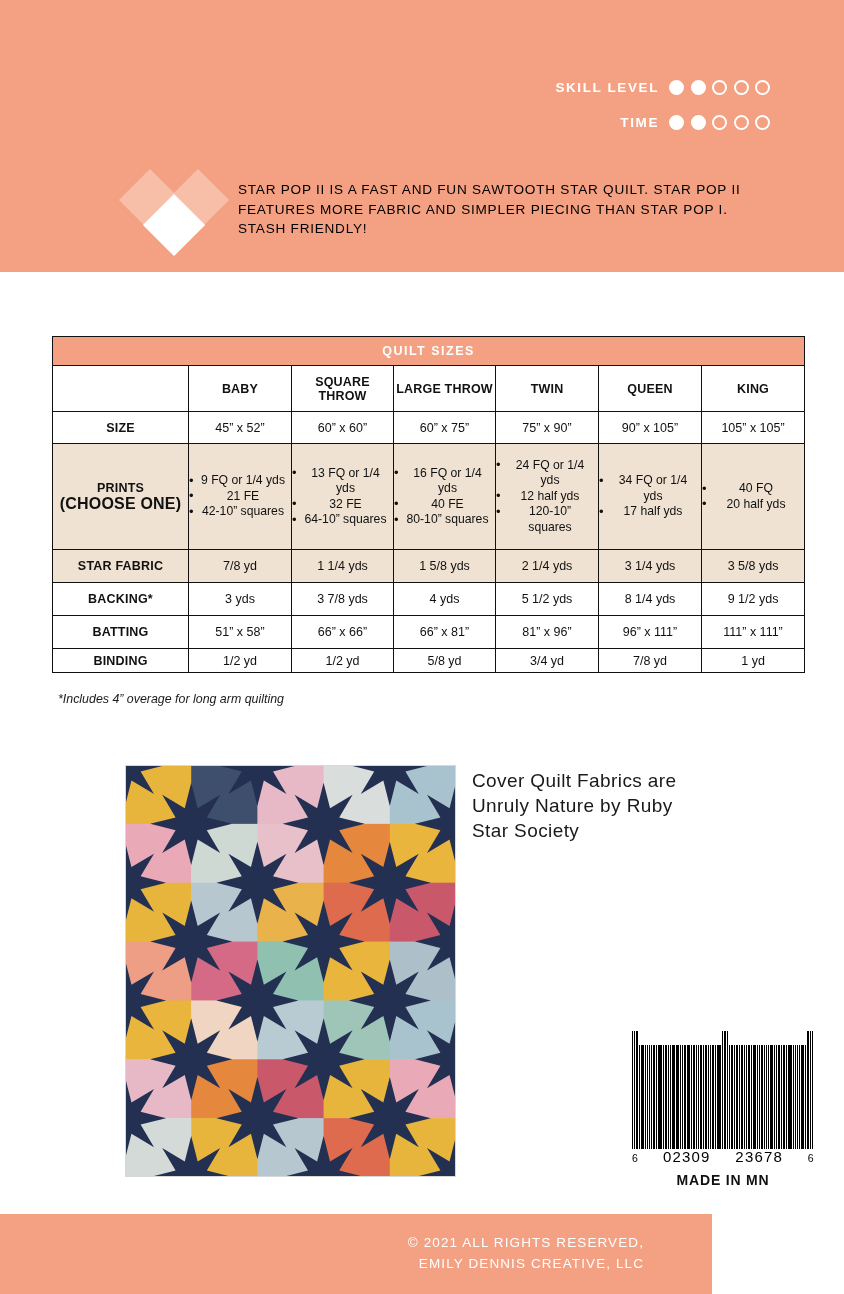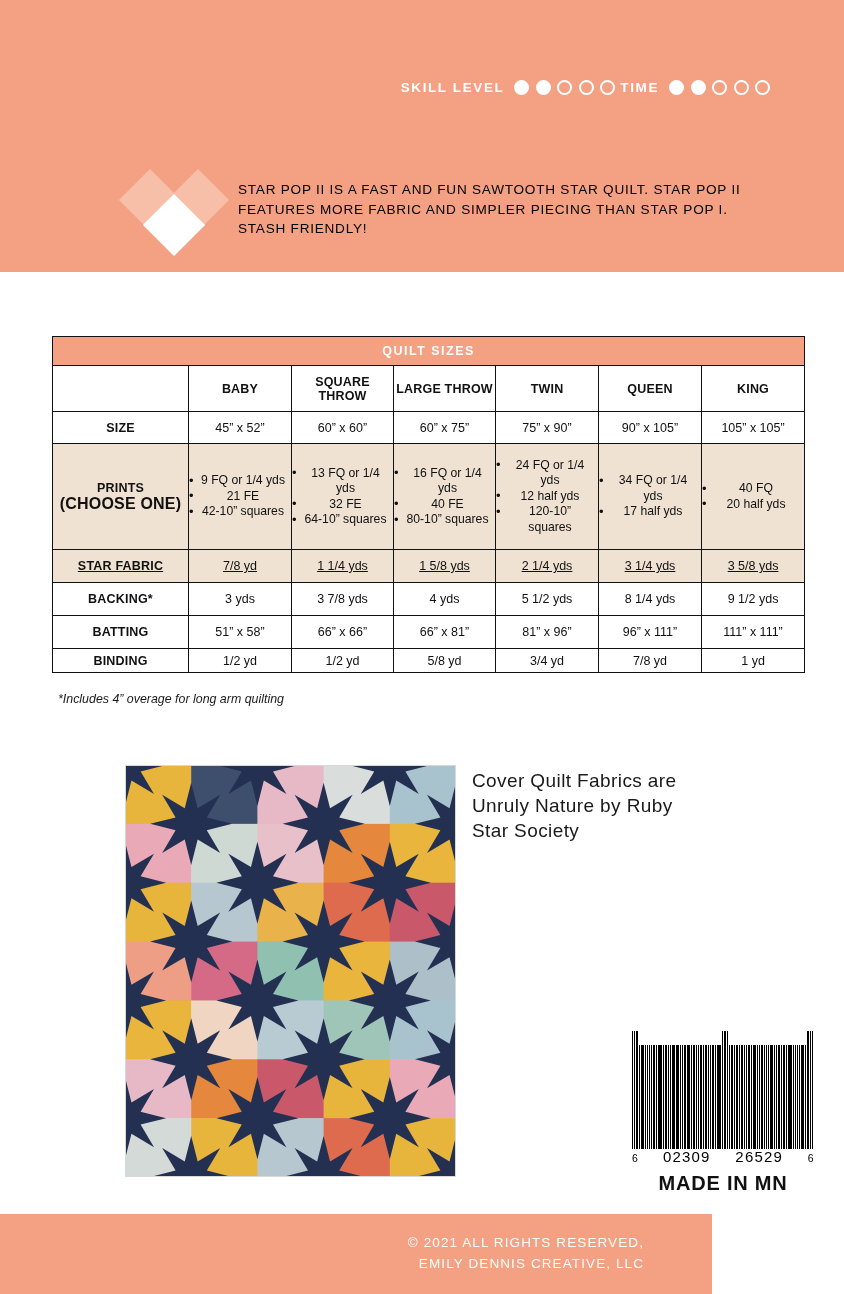--- a/index.html
+++ b/index.html
@@ -11,21 +11,21 @@
   }
   .page { position: relative; width: 844px; height: 1294px; background:#fff; }
 
   
   .top-band {
     position: absolute; left:0; top:0; width:844px; height:272px;
     background: #F4A183;
   }
   .ratings {
     position:absolute; right:74px; top:80px;
-    display:flex; flex-direction:row; gap:5px;
+    display:flex; flex-direction:column; gap:20px;
     align-items:flex-end;
   }
   .rating-row { display:flex; align-items:center; gap:7px; }
   .rating-label {
     color:#ffffff; font-size:13.5px; letter-spacing:1.6px;
     font-weight:600; font-family:"Liberation Sans", sans-serif;
     white-space:nowrap;
   }
   .dots { display:flex; gap:6.5px; margin-left:3px; }
   .dot {
@@ -75,21 +75,21 @@
     letter-spacing:0.2px; line-height:14px;
   }
   .row-label {
     font-weight:700; font-size:12.6px; letter-spacing:0.2px;
   }
   .row-label small {
     display:block; font-size:16px; font-weight:700; letter-spacing:0.2px;
   }
   tr.r-size td { height:32px; }
   tr.r-prints td { height:106px; background:#EFE2D2; }
-  tr.r-star td { height:33px; background:#EFE2D2;text-decoration:underline; }
+  tr.r-star td { height:33px; background:#EFE2D2; }
   tr.r-backing td { height:33px; }
   tr.r-batting td { height:33px; }
   tr.r-binding td { height:24px; }
   td.print-cell { text-align:left; padding:4px 6px 4px 0; vertical-align:middle; }
   td.print-cell ul { list-style:none; }
   td.print-cell li {
     position:relative; padding-left:12px; font-size:12.2px;
     line-height:15.5px; margin-bottom:0px;
   }
   td.print-cell li::before {
@@ -118,21 +118,21 @@
   .bars { display:flex; align-items:flex-end; height:118px; gap:0; }
   .bars i { display:block; background:#000; }
   .bc-digits {
     display:flex; align-items:baseline; justify-content:space-between;
     font-family:"Liberation Sans", sans-serif;
     font-size:15px; margin-top:-1px; letter-spacing:0.3px;
   }
   .bc-digits .side { font-size:10.5px; }
   .bc-digits .mid { letter-spacing:1.2px; }
   .made-in {
-    text-align:center; font-size:20px; font-weight:600;
+    text-align:center; font-size:14px; font-weight:600;
     letter-spacing:0.8px; margin-top:7px; color:#111;
   }
 
   
   .bottom-band {
     position:absolute; left:0; bottom:0; width:712px; height:80px;
     background:#F4A183;
   }
   .copyright {
     position:absolute; right:68px; top:18px; text-align:right;
@@ -455,21 +455,21 @@
         <i style="width: 1px; margin-right: 0.97px; height: 104px;"></i>
         <i style="width: 2.9px; margin-right: 0.97px; height: 104px;"></i>
         <i style="width: 1px; margin-right: 0.97px; height: 104px;"></i>
         <i style="width: 1.94px; margin-right: 0.97px; height: 118px;"></i>
         <i style="width: 1px; margin-right: 0.97px; height: 118px;"></i>
         <i style="width: 1px; margin-right: 0.97px; height: 118px;"></i>
       </div>
     <div class="bc-digits">
       <span class="side">6</span>
       <span class="mid">02309</span>
-      <span class="mid">26529</span>
+      <span class="mid">23678</span>
       <span class="side">6</span>
     </div>
     <div class="made-in">MADE IN MN</div>
   </div>
 
   <div class="bottom-band">
     <div class="copyright">
       <div>© 2021 ALL RIGHTS RESERVED,</div>
       <div>EMILY DENNIS CREATIVE, LLC</div>
     </div>

